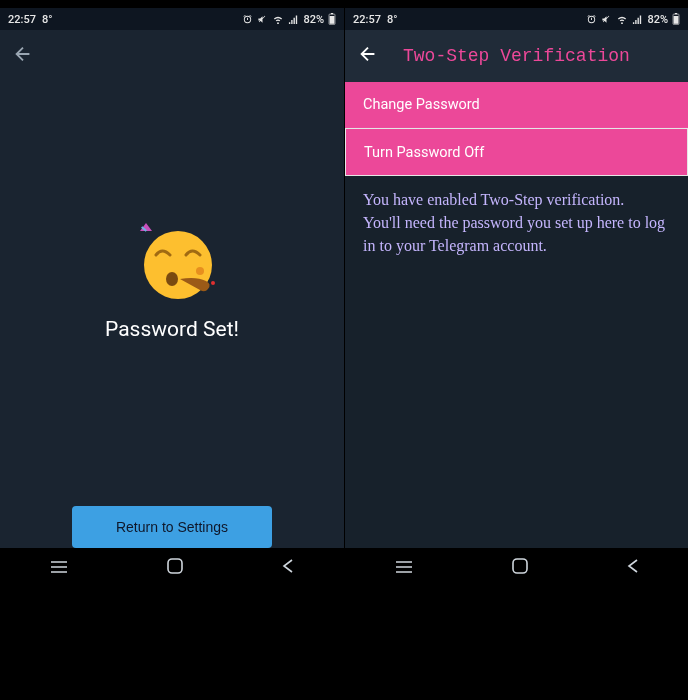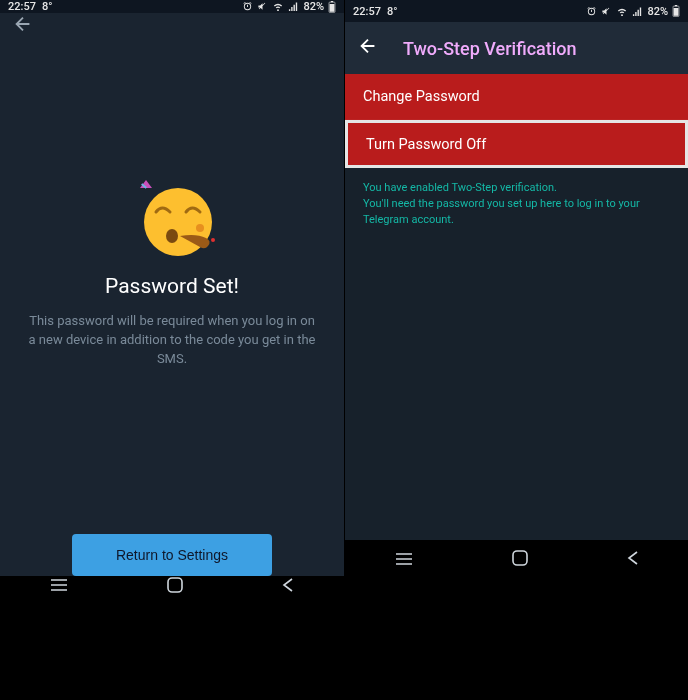--- a/index.html
+++ b/index.html
@@ -11,20 +11,21 @@
     background: #000;
     overflow: hidden;
   }
   .phone {
     width: 344px;
     height: 580px;
     background: #1a2430;
     display: flex;
     flex-direction: column;
     position: relative;
+    margin-top: 8px;
   }
   .phone + .phone { border-left: 1px solid #000; }
   .statusbar {
     height: 22px;
     background: #0e1621;
     color: #e6e6e6;
     display: flex;
     align-items: center;
     padding: 0 8px;
     font-size: 11px;
@@ -36,23 +37,24 @@
   .header {
     height: 52px;
     background: #202b38;
     display: flex;
     align-items: center;
     padding: 0 12px;
     gap: 24px;
   }
   .header-dark { background: #1a2430; }
   .header-title {
-    color: #f0abfc;
+    color: #ec4899;
     font-size: 18px;
     font-weight: 500;
+    font-family: Liberation Mono, monospace;
   }
   .back-arrow { cursor: pointer; }
 
   .content-left {
     flex: 1;
     display: flex;
     flex-direction: column;
     align-items: center;
     padding: 0 28px;
     justify-content: flex-end;
@@ -91,34 +93,35 @@
 
   .list-right { flex: 1; display: flex; flex-direction: column; }
   .row {
     height: 46px;
     display: flex;
     align-items: center;
     padding: 0 18px;
     color: #fff;
     font-size: 14.5px;
     border-bottom: 1px solid rgba(255,255,255,0.03);
-    background: #b91c1c;
+    background: #ec4899;
     cursor: pointer;
   }
   .row.highlight {
-    border: 3px solid #e5e5e5;
+    border: 1px solid #e5e5e5;
     height: 48px;
   }
   .info-text {
-    color: #14b8a6;
-    font-size: 11px;
+    color: #c4b5fd;
+    font-size: 16px;
     line-height: 1.45;
     padding: 12px 18px;
     background: #17212b;
     flex: 1;
+    font-family: Liberation Serif, serif;
   }
 
   .navbar {
     height: 40px;
     background: #000;
     display: flex;
     justify-content: space-around;
     align-items: center;
   }
   .navbar div { color: #cfd6dd; cursor: pointer; }
@@ -180,21 +183,20 @@
         <circle cx="36" cy="36" r="34" fill="#fdbf2f"></circle>
         <path d="M14 26 q6 -8 14 0" stroke="#a06a12" stroke-width="3" fill="none" stroke-linecap="round"></path>
         <path d="M44 26 q6 -8 14 0" stroke="#a06a12" stroke-width="3" fill="none" stroke-linecap="round"></path>
         <ellipse cx="30" cy="50" rx="6" ry="7" fill="#7a4a10"></ellipse>
         <circle cx="58" cy="42" r="4" fill="#e78f1e"></circle>
         <path d="M38 50 q16 -3 26 2 q6 3 2 8 q-3 4 -8 1" fill="#9b5a17"></path>
         <circle cx="71" cy="54" r="2" fill="#e03030"></circle>
       </svg>
     </div>
     <div class="ps-title">Password Set!</div>
-    <div class="ps-desc">This password will be required when you log in on a new device in addition to the code you get in the SMS.</div>
     <button class="return-btn">Return to Settings</button>
   </div>
 
   <div class="navbar">
     <div><svg width="20" height="14" viewBox="0 0 20 14" fill="none" stroke="#cfd6dd" stroke-width="1.6">
           <path d="M2 2h16M2 7h16M2 12h16"></path>
         </svg></div>
     <div><svg width="18" height="18" viewBox="0 0 18 18" fill="none" stroke="#cfd6dd" stroke-width="1.6">
           <rect x="2" y="2" width="14" height="14" rx="4"></rect>
         </svg></div>

